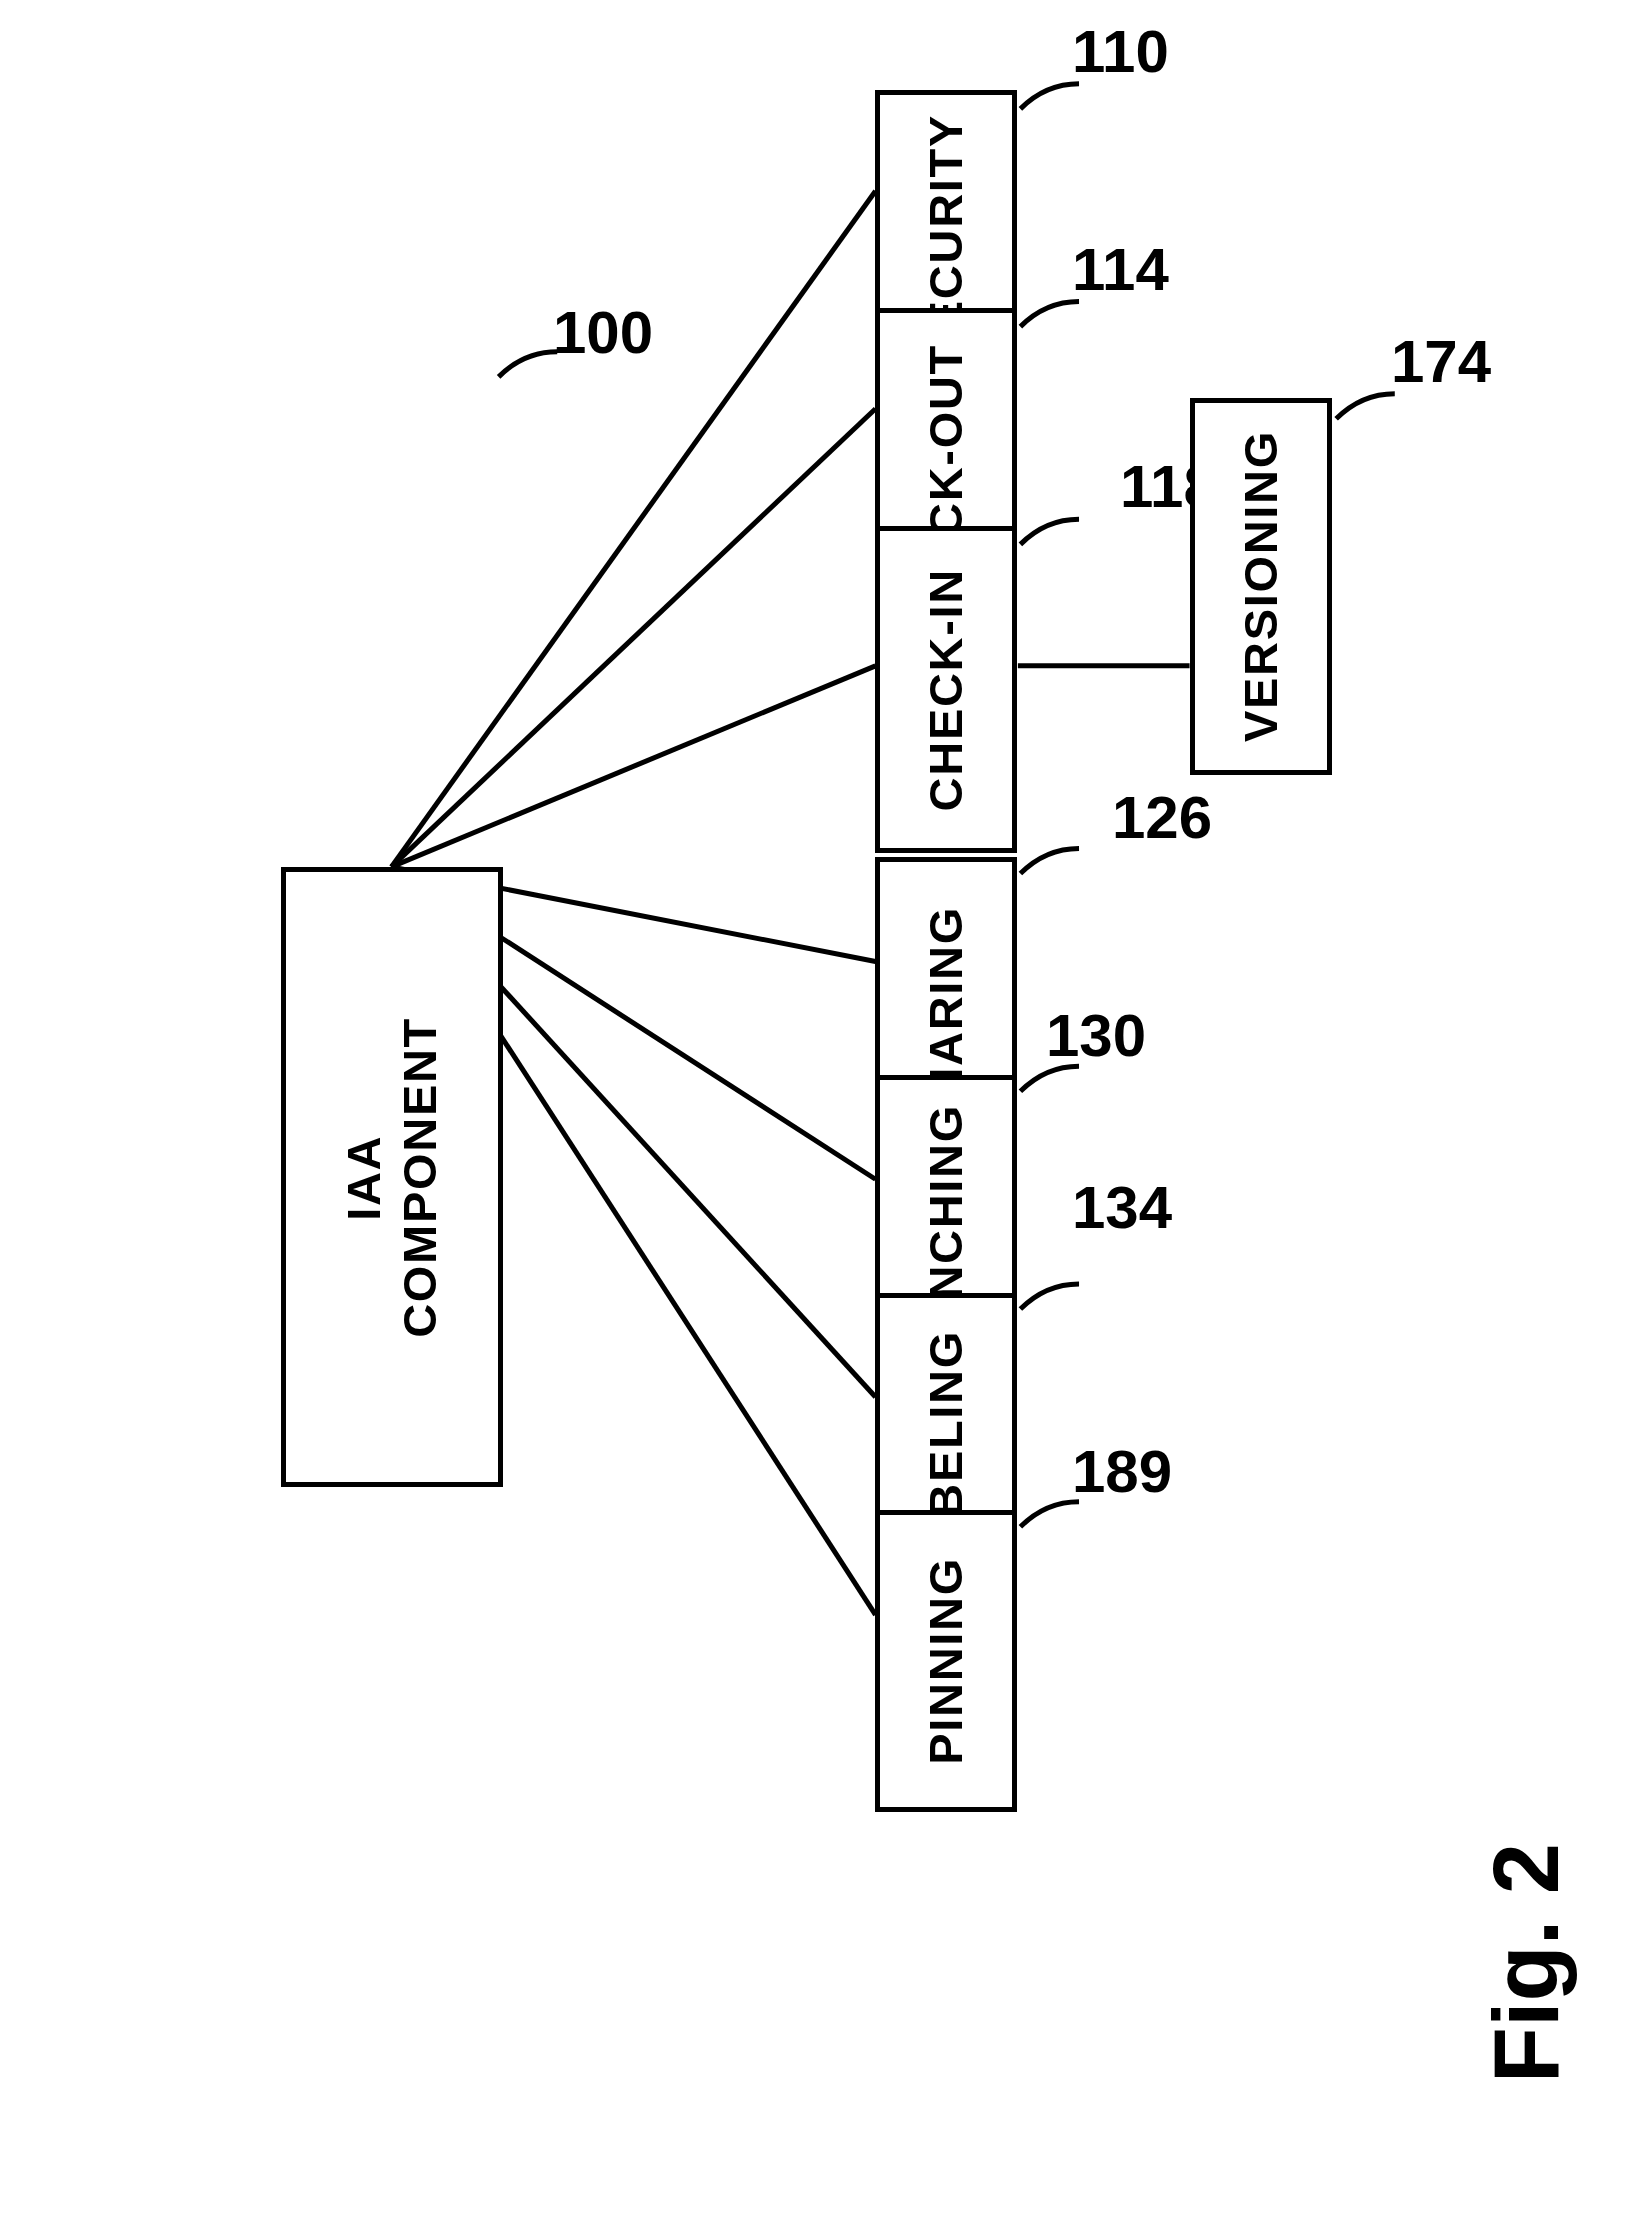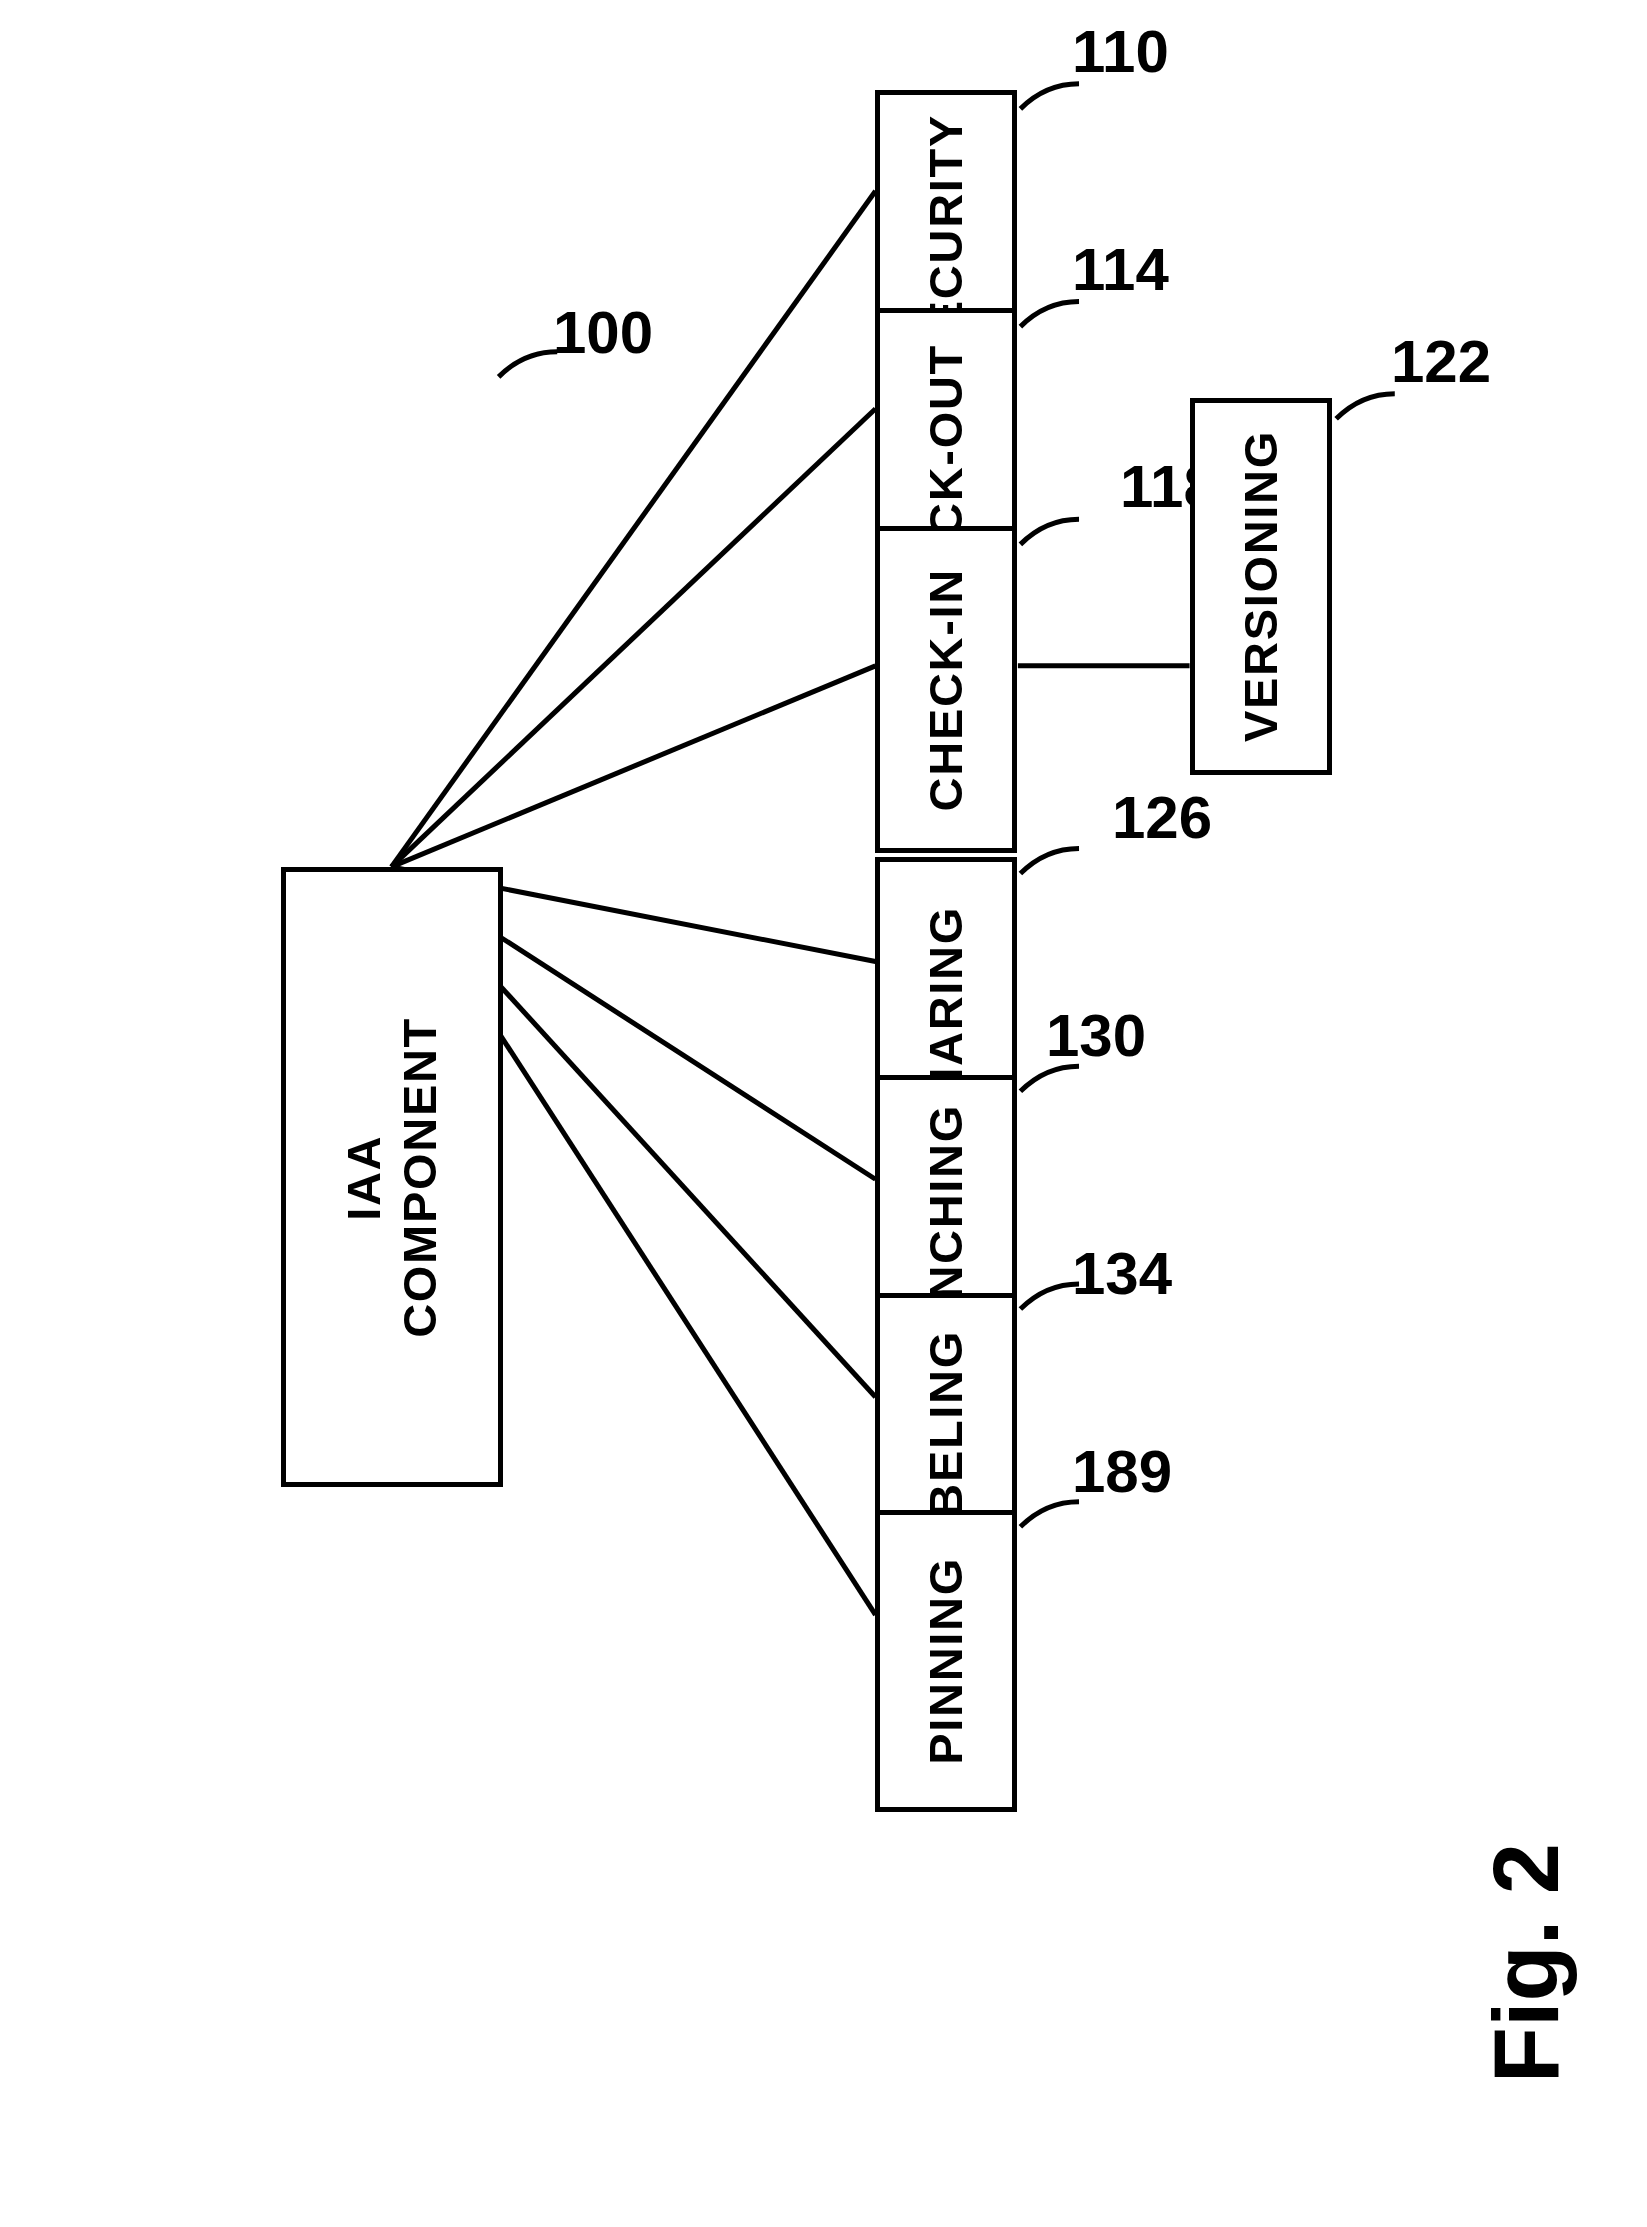--- a/index.html
+++ b/index.html
@@ -115,26 +115,26 @@
 <div class="refnum" style="left:1072px; top:783px;margin-left:40px;">126</div>
 
 <div class="box" style="left:875px; top:1075px; width:142px; height:360px;">
   <span class="vlabel">BRANCHING</span>
 </div>
 <div class="refnum" style="left:1046px; top:1001px;">130</div>
 
 <div class="box" style="left:875px; top:1293px; width:142px; height:327px;">
   <span class="vlabel">LABELING</span>
 </div>
-<div class="refnum" style="left:1072px; top:1239px;">134</div>
+<div class="refnum" style="left:1072px; top:1173px;">134</div>
 
 <div class="box" style="left:875px; top:1510px; width:142px; height:302px;">
   <span class="vlabel">PINNING</span>
 </div>
 <div class="refnum" style="left:1072px; top:1437px;">189</div>
 
 <div class="box" style="left:1190px; top:398px; width:142px; height:377px;">
   <span class="vlabel">VERSIONING</span>
 </div>
-<div class="refnum" style="left:1391px; top:327px;">122</div>
+<div class="refnum" style="left:1391px; top:327px;">174</div>
 
 <div class="figlabel" style="left:1474px; top:1843px;">Fig. 2</div>
 
 
 </body></html>

